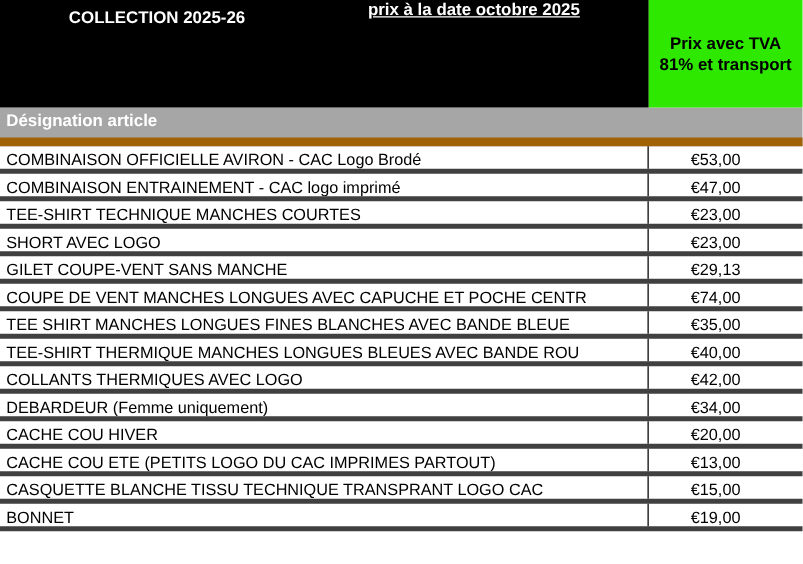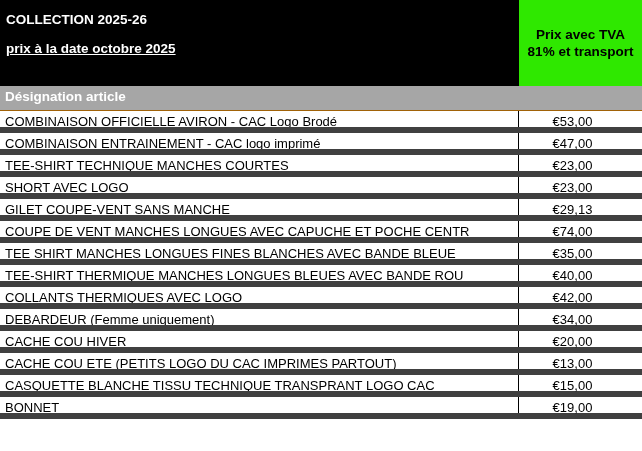--- a/index.html
+++ b/index.html
@@ -28,21 +28,21 @@
   }
   .header-title-block {
     width: 519px;
     background: #000000;
     color: #ffffff;
     font-weight: bold;
     font-size: 13.5px;
     padding: 0 6px;
     box-sizing: border-box;
     display: flex;
-    flex-direction: column;
+    flex-direction: row;
     justify-content: space-around;
   }
   .header-title-block .line {
     line-height: 16px;
   }
   .header-title-block .line1 { margin-top: 6px; }
   .header-title-block .line2 { margin-bottom: 23px; text-decoration: underline; }
   .header-price-block {
     width: 123px;
     background: #2fe800;
@@ -59,40 +59,40 @@
   }
   
   .col-header {
     display: flex;
     width: 642px;
     height: 24px;
     background: #a6a6a6;
     color: #ffffff;
     font-weight: bold;
     font-size: 13.5px;
-    border-bottom: 1px solid #a16207;
+    border-bottom: 7px solid #a16207;
   }
   .col-header .c1 {
     width: 519px;
     box-sizing: border-box;
     padding: 3px 0 0 5px;
   }
   .col-header .c2 {
     width: 123px;
     box-sizing: border-box;
   }
   
   .rows {
     width: 642px;
   }
   .row {
     display: flex;
     width: 642px;
     height: 22px;
-    border-bottom: 6px solid #404040;
+    border-bottom: 4px solid #404040;
     box-sizing: border-box;
   }
   .row .desc {
     width: 519px;
     box-sizing: border-box;
     padding: 3px 2px 0 5px;
     border-right: 1px solid #000000;
     white-space: nowrap;
     overflow: hidden;
     font-size: 13px;

